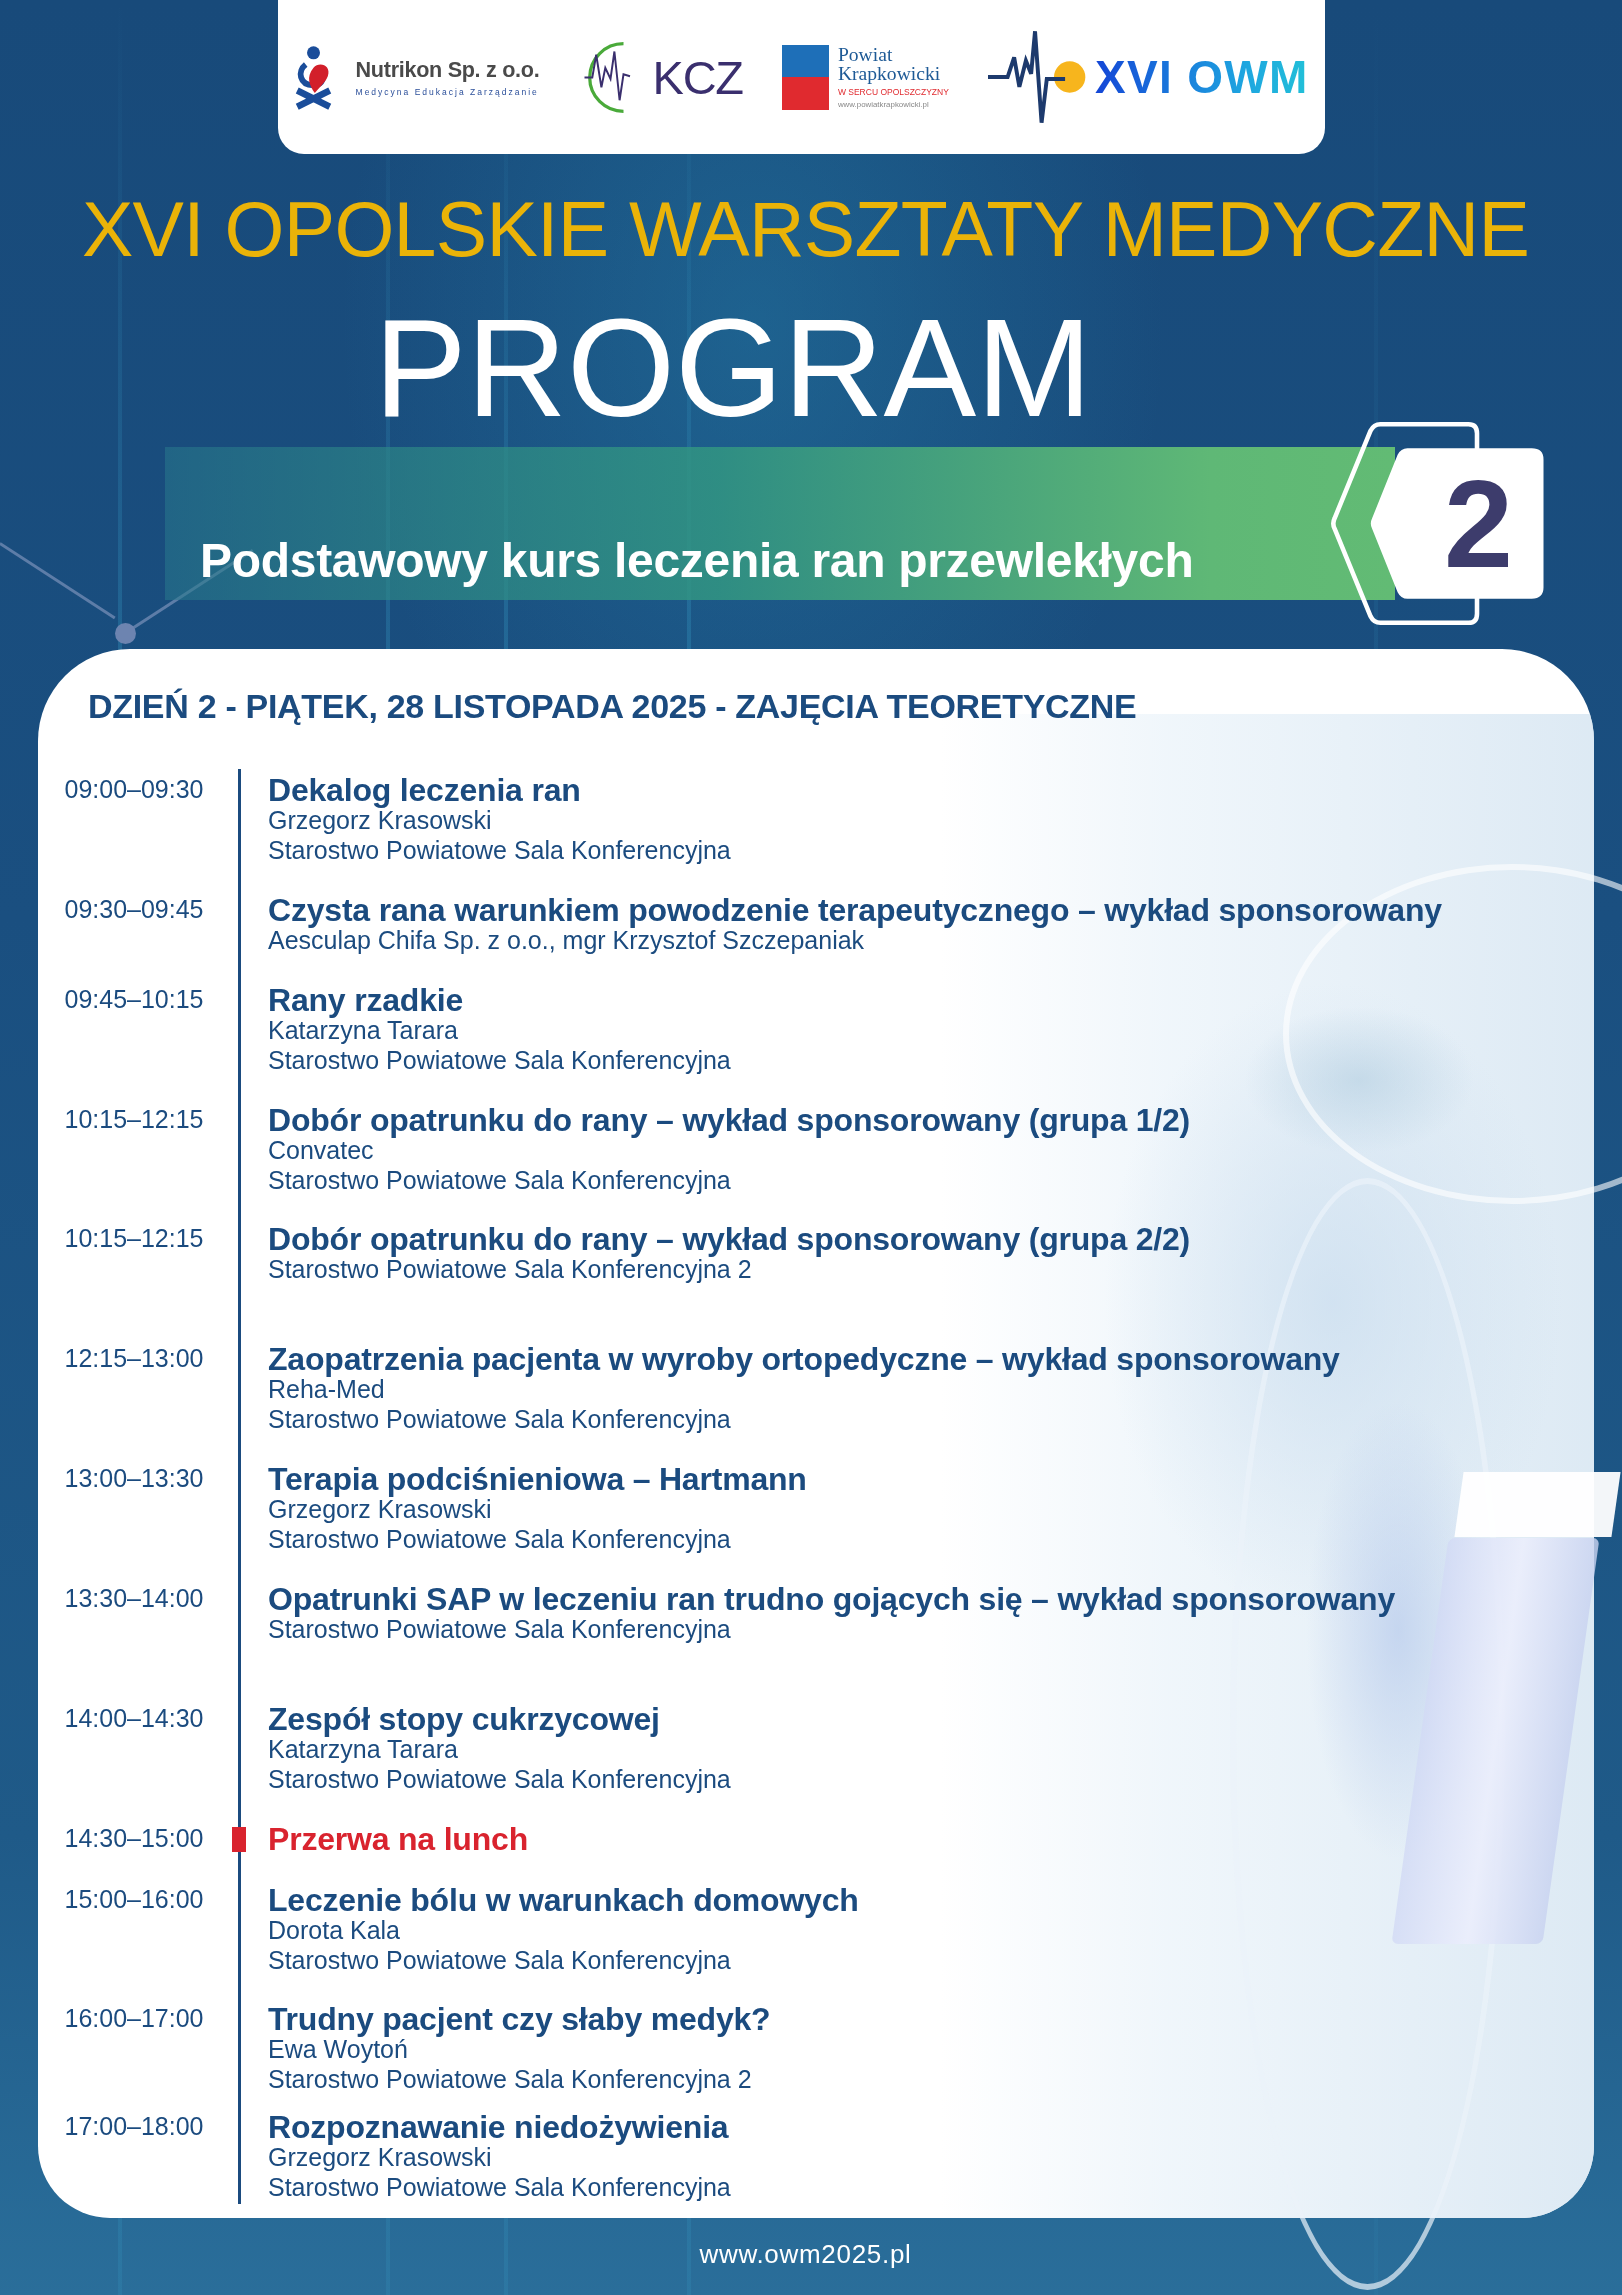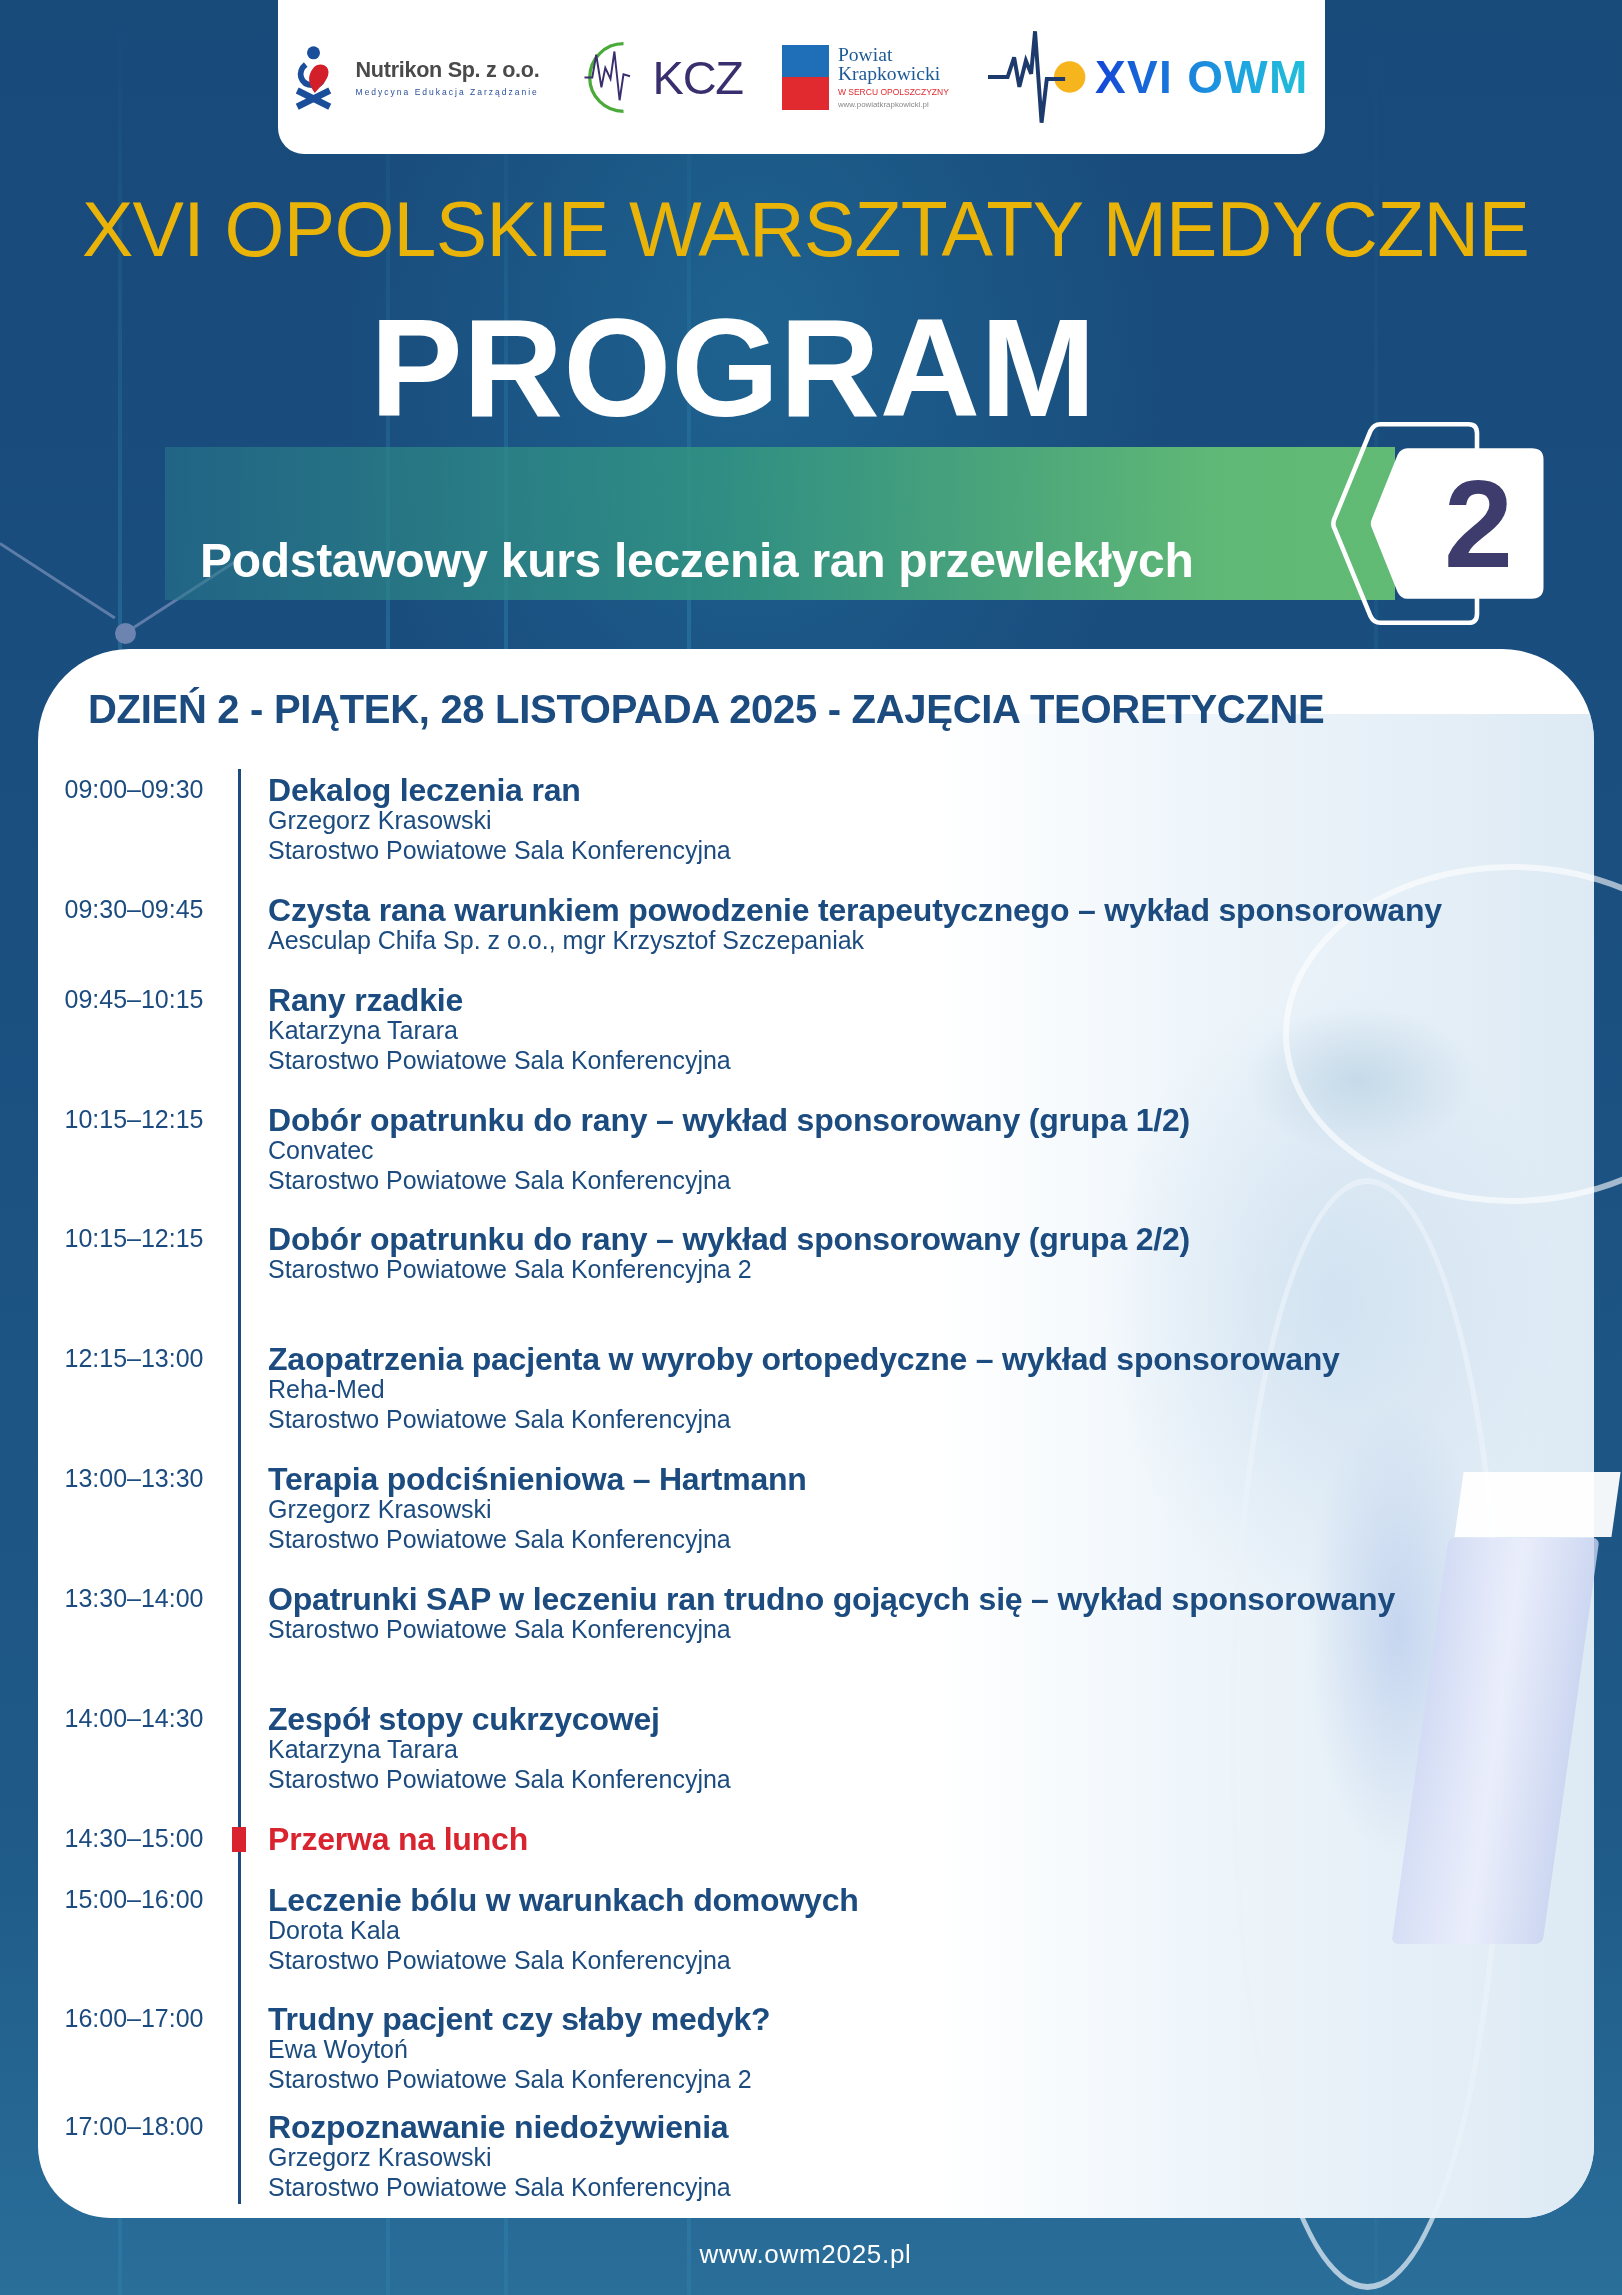--- a/index.html
+++ b/index.html
@@ -41,21 +41,21 @@
     .powiat-text .l4 { font-size: 7.9px; color: #888; margin-top: 5.2px; font-family: "Liberation Sans", sans-serif; }
     .owm-text { font-size: 46px; font-weight: bold; letter-spacing: 1.3px; background: linear-gradient(90deg, #1446d6, #1ea6e0 70%, #22c0d8); -webkit-background-clip: text; background-clip: text; color: transparent; }
 
     
     .title {
       position: absolute; left: 0; right: 12px; top: 185px; text-align: center;
       color: #eab308; font-weight: normal; font-size: 77px; letter-spacing: -0.7px;
     }
     .program {
       position: absolute; left: 0; top: 288px; width: 1623px; text-align: center;
-      color: #fff; font-weight: 700; font-size: 139px; letter-spacing: 0px;
+      color: #fff; font-weight: 400; font-size: 139px; letter-spacing: 0px;
       padding-right: 157px;
     }
 
     
     .band {
       position: absolute; left: 165px; top: 447px; width: 1230px; height: 153px;
       background: linear-gradient(90deg, rgba(40,120,140,0.55) 0%, rgba(50,150,130,0.85) 45%, #5fb876 85%, #62bb74 100%);
     }
     .band-text {
       position: absolute; left: 200px; top: 497px; color: #fff; font-weight: bold; font-size: 48px;
@@ -86,21 +86,21 @@
     .tube { position: absolute; border: 6.5px solid rgba(255,255,255,0.7); border-radius: 50%; }
     .bag {
       position: absolute; left: 1420px; top: 1538px; width: 151px; height: 406px;
       background: linear-gradient(90deg, rgba(210,218,245,0.8), rgba(235,238,252,0.9), rgba(200,210,240,0.8));
       transform: skewX(-8deg); border-radius: 6.5px;
     }
     .bag-cap { position: absolute; left: 1459px; top: 1472px; width: 157px; height: 65px; background: rgba(255,255,255,0.95); transform: skewX(-8deg); }
 
     .day-header {
       position: absolute; left: 88px; top: 687px; color: #1b4b7f;
-      font-weight: bold; font-size: 40px; letter-spacing: -0.3px;
+      font-weight: bold; font-size: 34px; letter-spacing: -0.3px;
     }
 
     .timeline {
       position: absolute; left: 238px; top: 769px; width: 3.3px; height: 1435px; background: #1b4b7f;
     }
     .lunch-marker { position: absolute; left: 232px; top: 1827px; width: 13.7px; height: 25px; background: #d9232e; }
 
     .item { position: absolute; left: 0; width: 1505px; }
     .item .time {
       position: absolute; left: 39px; width: 190px; text-align: center; top: 0;

